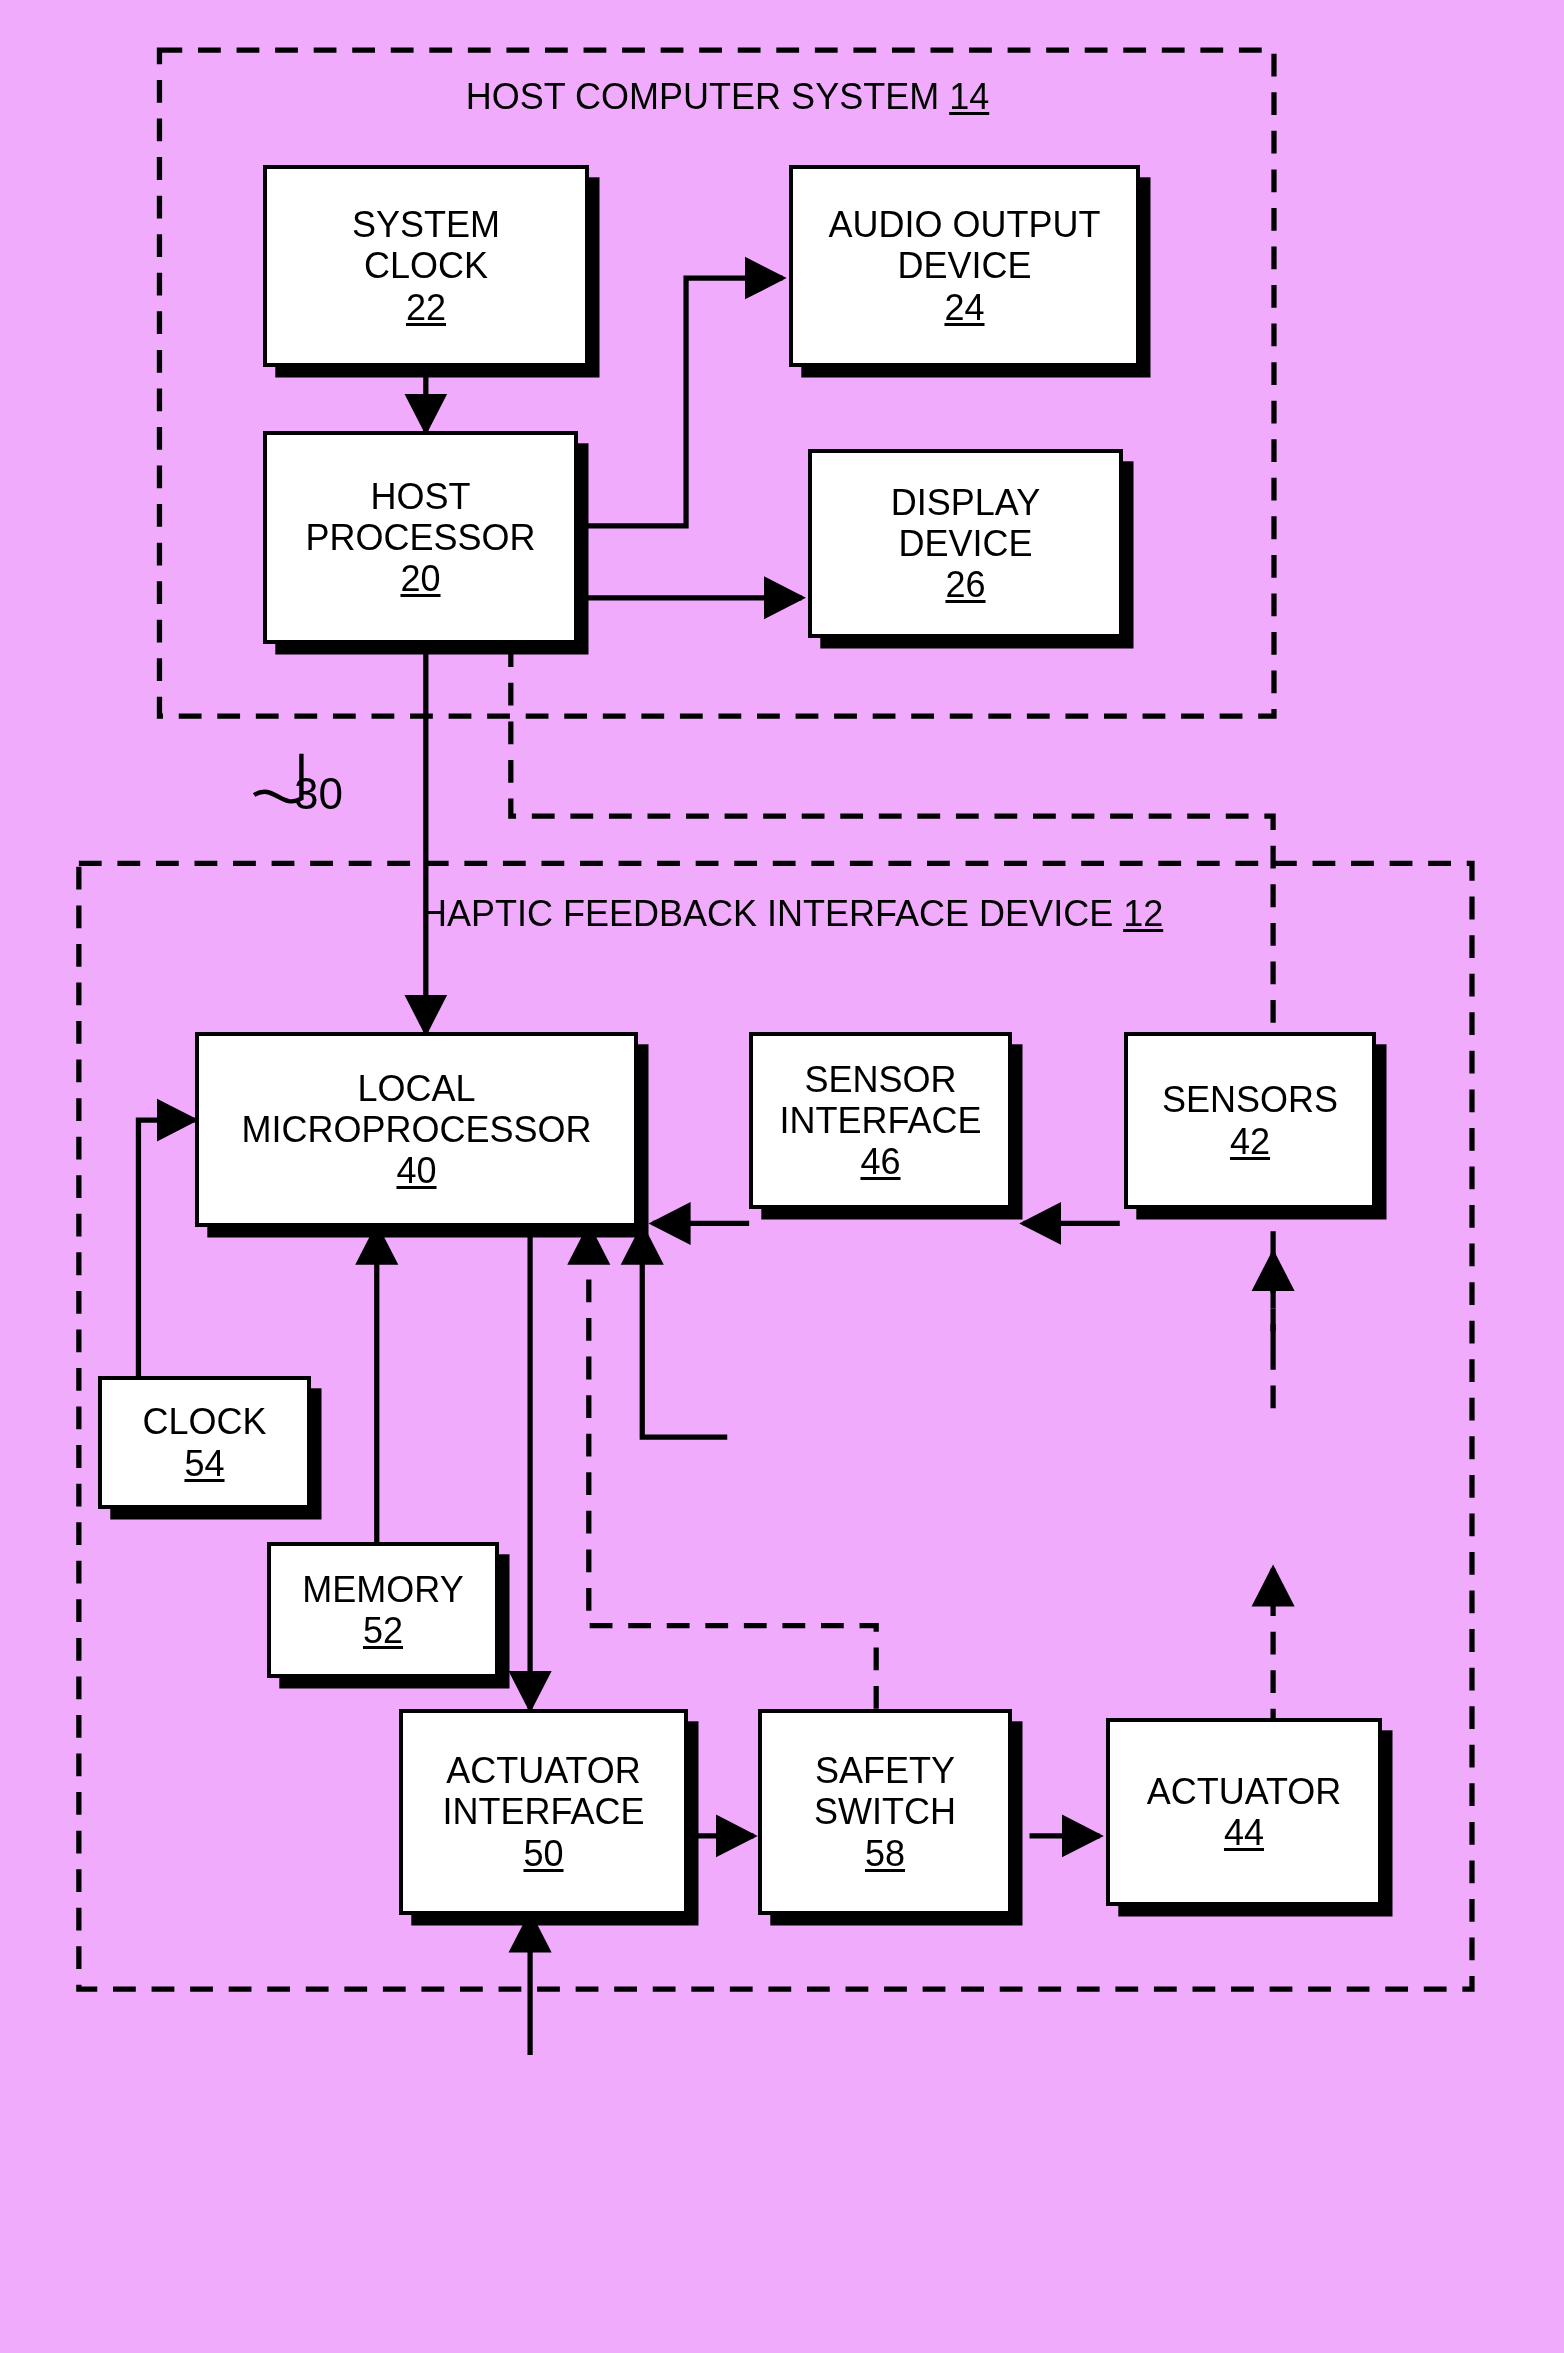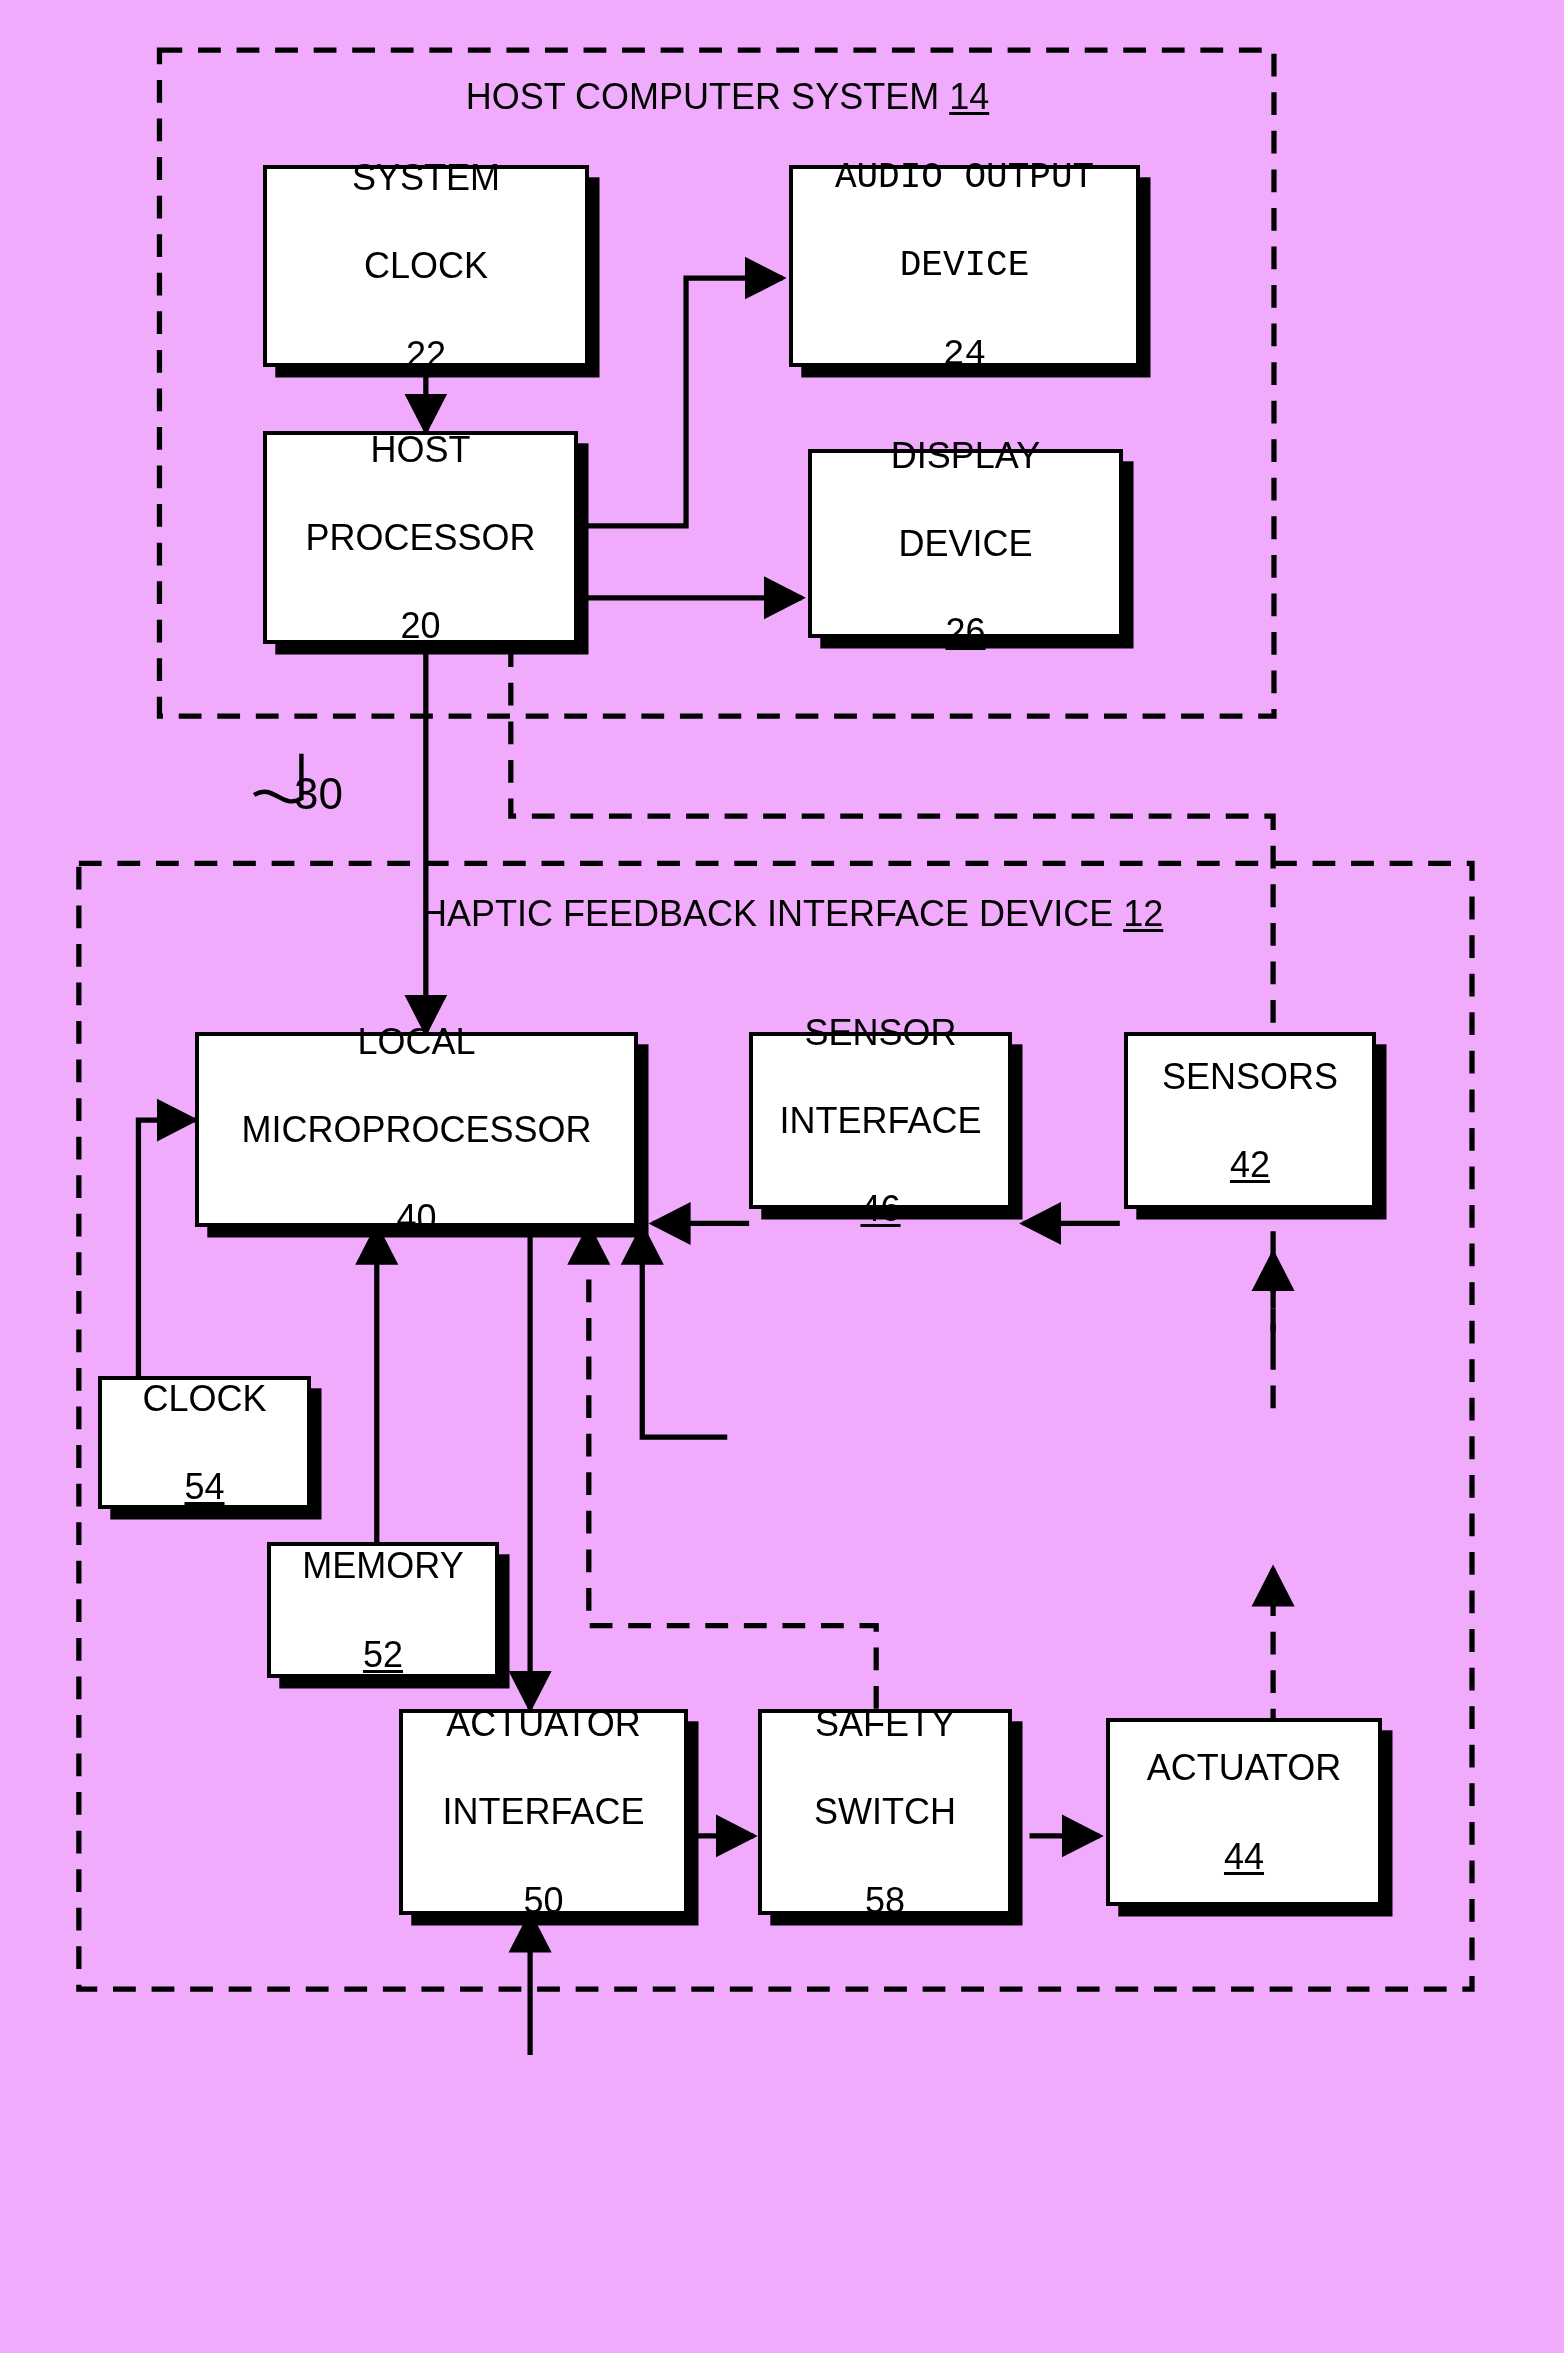--- a/index.html
+++ b/index.html
@@ -33,21 +33,20 @@
     border: 4.4px solid #000000;
     box-shadow: 11.4px 11.4px 0 -0.9px #000000;
     box-sizing: border-box;
     display: flex;
     flex-direction: column;
     align-items: center;
     justify-content: center;
     text-align: center;
     line-height: 1.14;
     z-index: 3;
-    gap: 47px;
   }
   .box .ln {
     display: block;
     white-space: nowrap;
   }
   .box .num {
     display: block;
     text-decoration: underline;
     text-underline-offset: 2.6px;
   }
@@ -136,21 +135,21 @@
   </div>
 
   <div class="ref-label fs-ref" style="left:294px; top:769px;">30</div>
 
   <div class="box fs-box" style="left:263px; top:165px; width:326px; height:202px;">
     <span class="ln">SYSTEM</span>
     <span class="ln">CLOCK</span>
     <span class="num">22</span>
   </div>
 
-  <div class="box fs-box" style="left:789px; top:165px; width:351px; height:202px;font-family:Liberation Mono, monospace;">
+  <div class="box fs-box" style="left:789px; top:165px; width:351px; height:202px;">
     <span class="ln">AUDIO OUTPUT</span>
     <span class="ln">DEVICE</span>
     <span class="num">24</span>
   </div>
 
   <div class="box fs-box" style="left:263px; top:431px; width:315px; height:213px;">
     <span class="ln">HOST</span>
     <span class="ln">PROCESSOR</span>
     <span class="num">20</span>
   </div>

